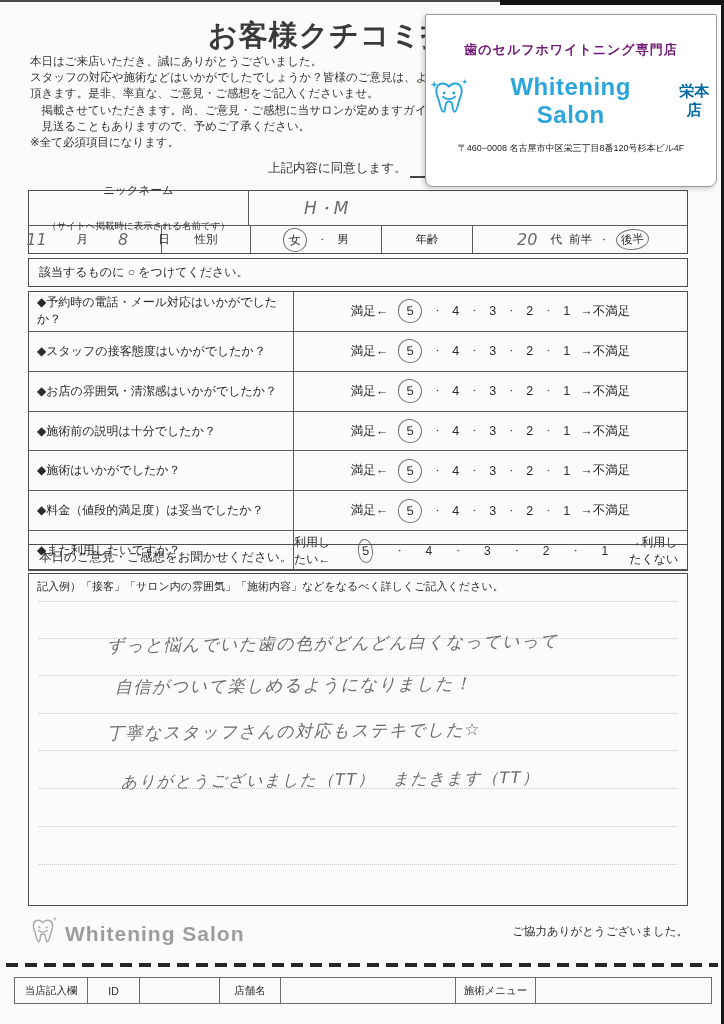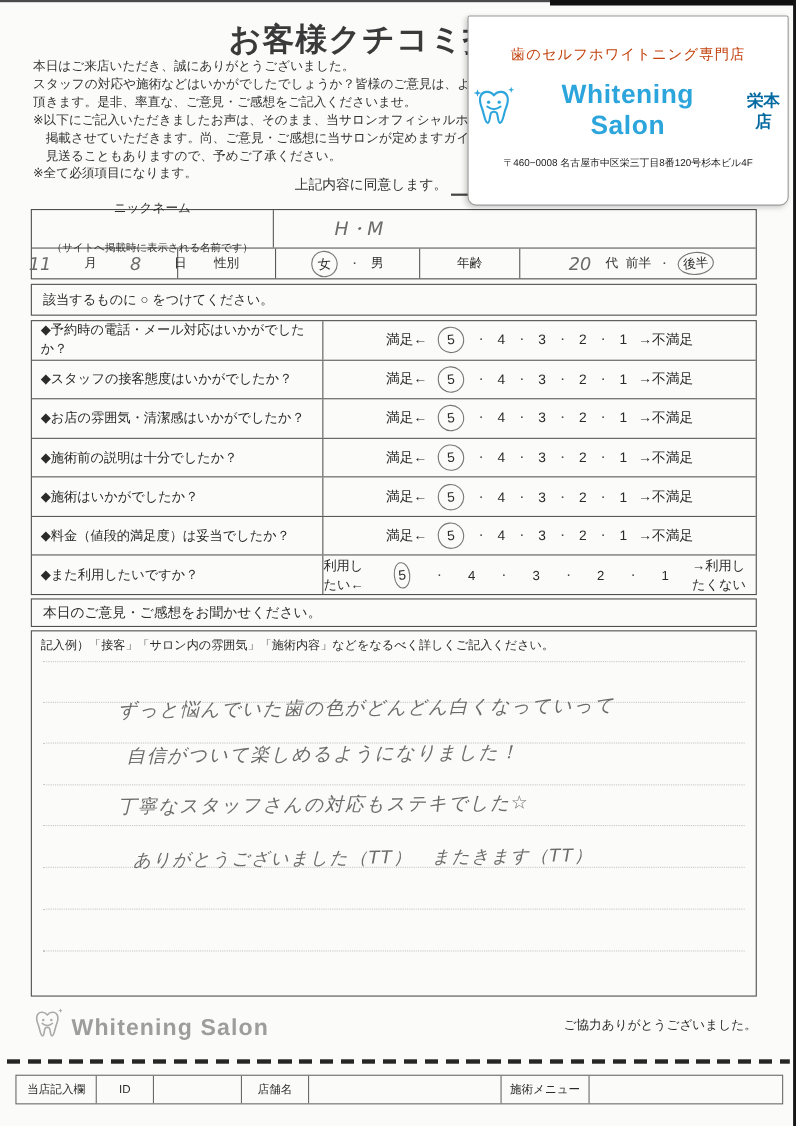--- a/index.html
+++ b/index.html
@@ -19,21 +19,21 @@
   .intro { position:absolute; left:30px; top:53px; font-size:11.5px; line-height:16.2px; color:#333; white-space:nowrap; z-index:1; }
   .agree { position:absolute; left:268px; top:160px; font-size:12.5px; color:#333; z-index:1; }
   .agree-line { position:absolute; left:410px; top:176px; width:22px; height:2px; background:#444; z-index:1; }
 
   
   .card {
     position:absolute; left:425px; top:14px; width:292px; height:173px;
     background:#ffffff; border:1px solid #9a9a9a; border-radius:2px 2px 8px 8px;
     box-shadow:-2px 2px 5px rgba(0,0,0,0.18); z-index:3; text-align:center;
   }
-  .card-tagline { margin-top:26px; font-size:13px; font-weight:400; color:#c2410c; letter-spacing:1px; }
+  .card-tagline { margin-top:26px; font-size:13px; font-weight:700; color:#701a75; letter-spacing:1px; }
   .card-logo-row { margin-top:14px; display:flex; align-items:center; justify-content:center; gap:4px; }
   .brand-text { font-size:24px; font-weight:bold; letter-spacing:0.5px; }
   .branch-text { font-size:15px; font-weight:bold; margin-left:3px; }
   .card-address { margin-top:13px; font-size:9px; color:#222; letter-spacing:0; }
   .card-tel { margin-top:3px; font-size:16px; font-weight:bold; color:#111; letter-spacing:1.5px; }
   .card-url { margin-top:3px; font-size:10.5px; color:#222; letter-spacing:1px; }
 
   
   .bx { position:absolute; left:28px; width:660px; border:1.5px solid #4f4f4f; background:transparent; }
 
@@ -60,21 +60,21 @@
     transform:rotate(-5deg);
   }
   .circ-5 { width:24px; height:24px; font-size:12.5px; color:#2e2e2e; }
   .circ-sex { width:24px; height:24px; font-size:12px; }
   .circ-half { padding:2px 4px; font-size:11.5px; border-radius:50%; }
 
   
   .instr { top:258px; height:29px; display:flex; align-items:center; padding-left:10px; font-size:12px; }
 
   
-  .questions { top:291px; height:250px; display:flex; flex-direction:column; }
+  .questions { top:291px; height:280px; display:flex; flex-direction:column; }
   .qrow { display:flex; flex:1; border-top:1px solid #5a5a5a; }
   .qrow:first-child { border-top:none; }
   .qlabel { width:265px; border-right:1px solid #5a5a5a; display:flex; align-items:center; padding-left:8px; font-size:12px; color:#2b2b2b; }
   .qscale { flex:1; display:flex; align-items:center; justify-content:center; gap:10px; font-size:12.5px; color:#2b2b2b; }
   .qscale.tight { gap:21px; font-size:12px; }
   .qdot { font-size:10px; color:#444; }
 
   
   .prompt { top:544px; height:26px; display:flex; align-items:center; padding-left:10px; font-size:12.5px; }
   .combox { top:573px; height:333px; }
@@ -103,21 +103,20 @@
 
   <div class="scan-top"></div>
   <div class="scan-top-right"></div>
   <div class="scan-right"></div>
 
   <div class="title">お客様クチコミ投稿</div>
   <div class="intro">
     <div>本日はご来店いただき、誠にありがとうございました。</div>
     <div>スタッフの対応や施術などはいかがでしたでしょうか？皆様のご意見は、よ</div>
     <div>頂きます。是非、率直な、ご意見・ご感想をご記入くださいませ。</div>
-    <div>※以下にご記入いただきましたお声は、そのまま、当サロンオフィシャルホ</div>
     <div>　掲載させていただきます。尚、ご意見・ご感想に当サロンが定めますガイ</div>
     <div>　見送ることもありますので、予めご了承ください。</div>
     <div>※全て必須項目になります。</div>
   </div>
   <div class="agree">上記内容に同意します。</div>
   <div class="agree-line"></div>
 
   <div class="card">
     <div class="card-tagline">歯のセルフホワイトニング専門店</div>
     <div class="card-logo-row">

